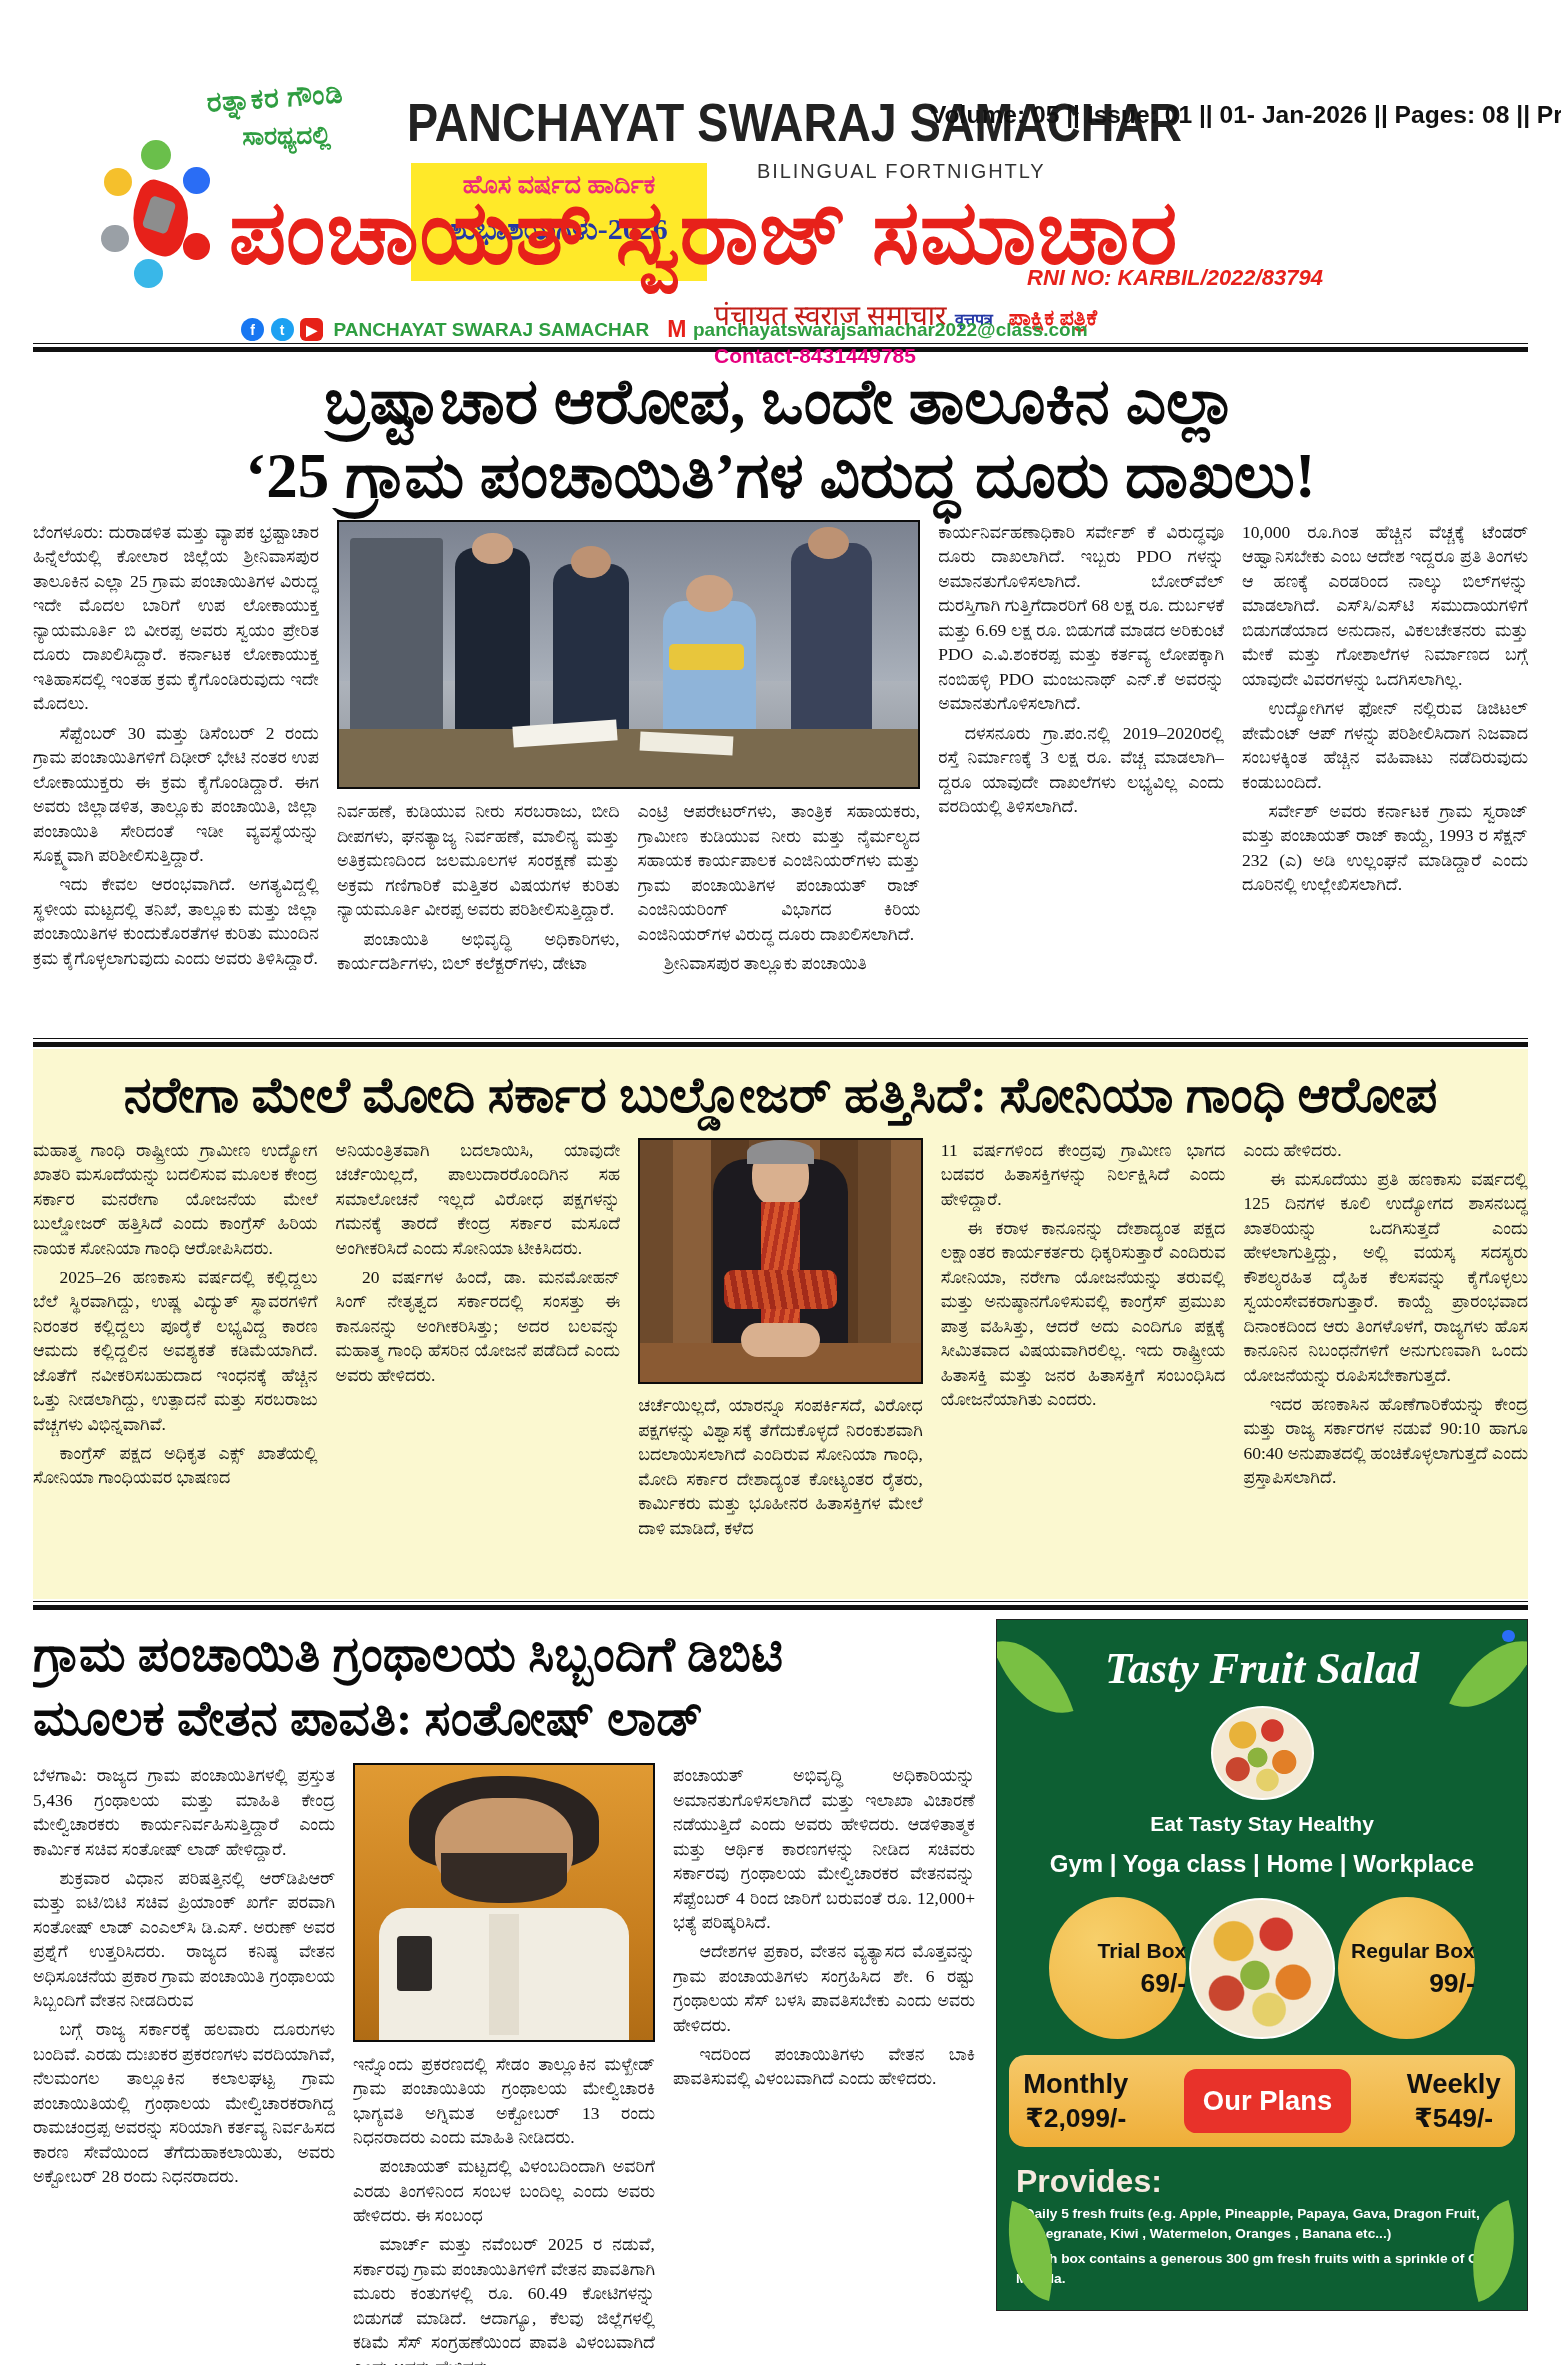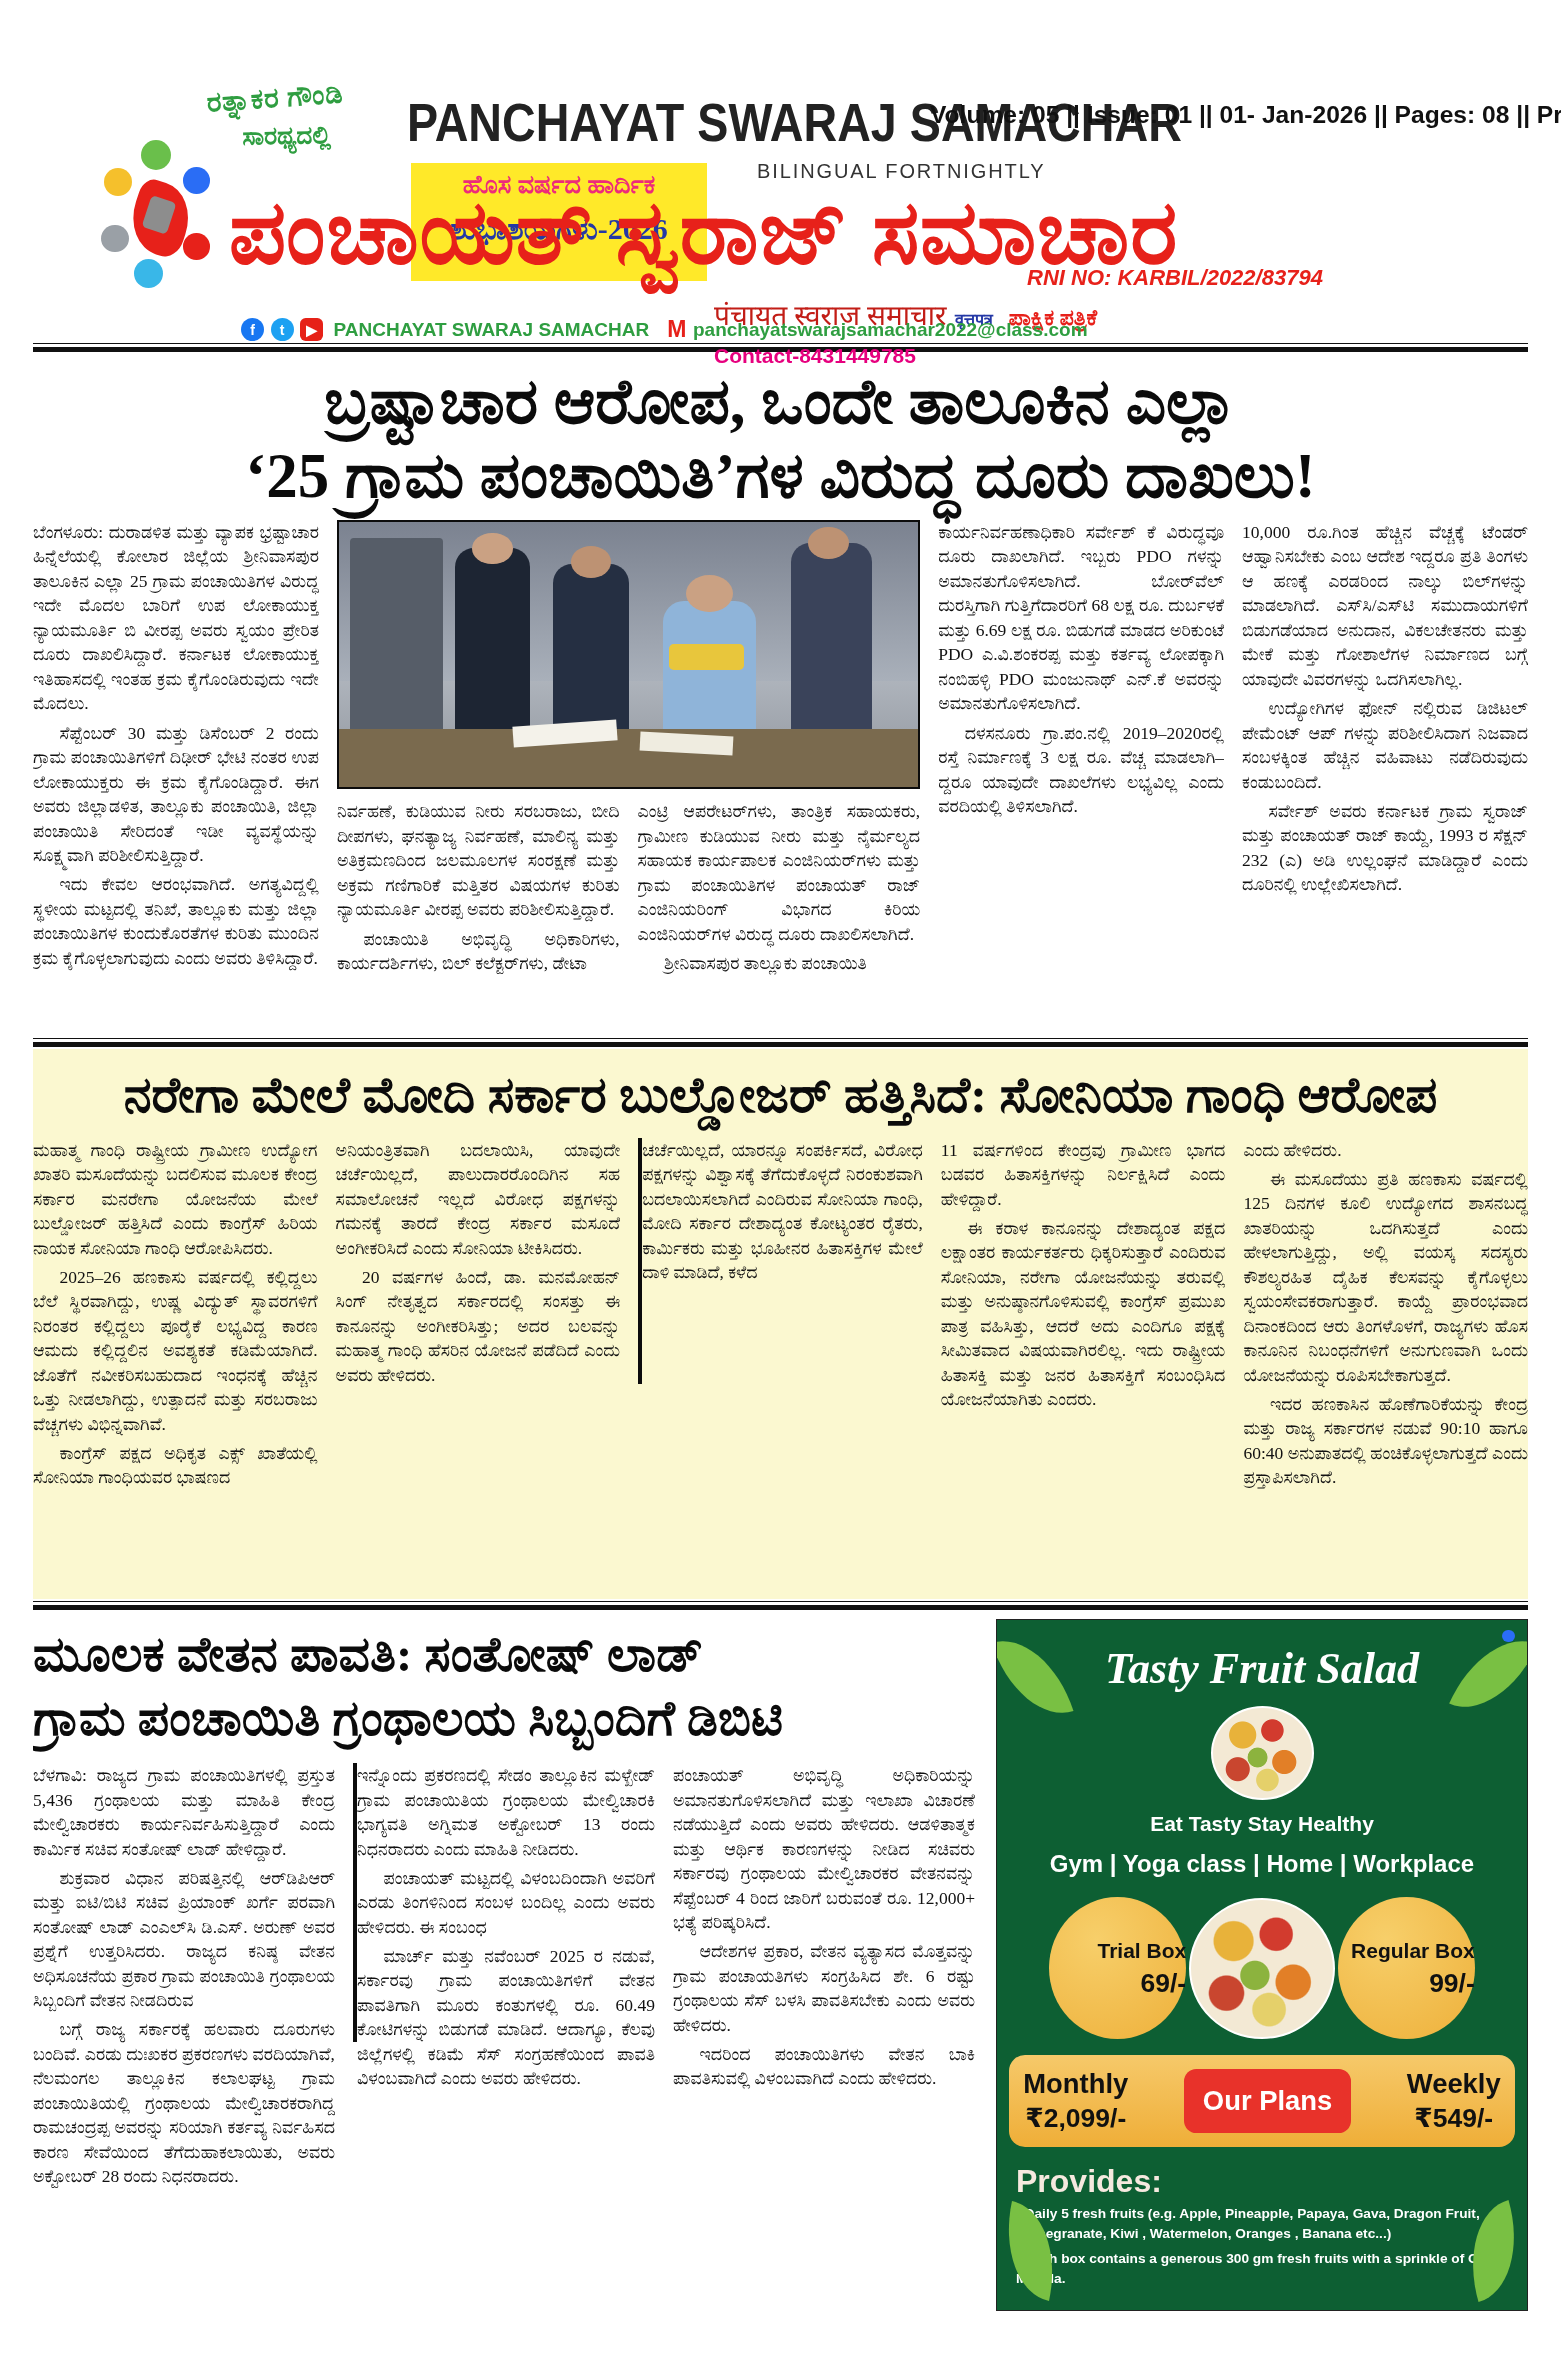--- a/index.html
+++ b/index.html
@@ -63,21 +63,21 @@
   .photo3{height:279px;margin-bottom:9.5px;background:linear-gradient(180deg,#e09a33 0%,#c87f1f 60%,#b06c15 100%);}
   
   .a2{background:#fbf8d0;padding:8.5px 0 12.3px 0;}
   .headline2{font-size:50px;font-weight:900;text-align:center;margin:8.5px 9.5px 12.3px 9.5px;color:#0b0b0b;}
   .a2cols{height:449px;}
   
   .bottom{display:flex;gap:21px;margin-top:8.5px;}
   .a3{flex:1;overflow:hidden;}
   .headline3{font-size:49px;font-weight:900;line-height:1.3;margin:4.7px 0 12.3px 0;color:#0b0b0b;}
   .a3cols{height:634px;}
-  .colwrap{flex:1;display:flex;flex-direction:row;overflow:hidden;}
+  .colwrap{flex:1;display:flex;flex-direction:column;overflow:hidden;}
   
   .ad{position:relative;width:532px;height:692px;background:#0d5f33;border:1.4px solid #222;
       box-sizing:border-box;color:#fff;font-family:"Liberation Sans","DejaVu Sans",sans-serif;
       text-align:center;overflow:hidden;flex:none;}
   .leaf{position:absolute;width:57px;height:90px;background:#79c043;border-radius:0 100% 0 100%;}
   .leaf.tl{left:6.6px;top:12.3px;transform:rotate(-18deg);}
   .leaf.tr{right:4.7px;top:9.5px;transform:rotate(24deg) scaleX(-1);}
   .leaf.bl{left:4.7px;bottom:14px;transform:rotate(12deg);}
   .leaf.br{right:4.7px;bottom:14px;transform:rotate(-16deg) scaleX(-1);}
   .bluedot{position:absolute;right:12.3px;top:10.4px;width:12.3px;height:12.3px;border-radius:50%;background:#2a6df5;}
@@ -243,22 +243,22 @@
           <p>ಇದರ ಹಣಕಾಸಿನ ಹೊಣೆಗಾರಿಕೆಯನ್ನು ಕೇಂದ್ರ ಮತ್ತು ರಾಜ್ಯ ಸರ್ಕಾರಗಳ ನಡುವೆ 90:10 ಹಾಗೂ 60:40 ಅನುಪಾತದಲ್ಲಿ ಹಂಚಿಕೊಳ್ಳಲಾಗುತ್ತದೆ ಎಂದು ಪ್ರಸ್ತಾಪಿಸಲಾಗಿದೆ.</p>
       </div>
     </div>
   </section>
 
   <div class="rule"></div>
 
   <section class="bottom">
     <div class="a3">
       <div class="headline3">
+        <div>ಗ್ರಾಮ ಪಂಚಾಯಿತಿ ಗ್ರಂಥಾಲಯ ಸಿಬ್ಬಂದಿಗೆ ಡಿಬಿಟಿ</div>
         <div>ಮೂಲಕ ವೇತನ ಪಾವತಿ: ಸಂತೋಷ್ ಲಾಡ್</div>
-        <div>ಗ್ರಾಮ ಪಂಚಾಯಿತಿ ಗ್ರಂಥಾಲಯ ಸಿಬ್ಬಂದಿಗೆ ಡಿಬಿಟಿ</div>
       </div>
       <div class="cols a3cols">
         <div class="col">
           <p class="lead">ಬೆಳಗಾವಿ: ರಾಜ್ಯದ ಗ್ರಾಮ ಪಂಚಾಯಿತಿಗಳಲ್ಲಿ ಪ್ರಸ್ತುತ 5,436 ಗ್ರಂಥಾಲಯ ಮತ್ತು ಮಾಹಿತಿ ಕೇಂದ್ರ ಮೇಲ್ವಿಚಾರಕರು ಕಾರ್ಯನಿರ್ವಹಿಸುತ್ತಿದ್ದಾರೆ ಎಂದು ಕಾರ್ಮಿಕ ಸಚಿವ ಸಂತೋಷ್ ಲಾಡ್ ಹೇಳಿದ್ದಾರೆ.</p>
             <p>ಶುಕ್ರವಾರ ವಿಧಾನ ಪರಿಷತ್ತಿನಲ್ಲಿ ಆರ್‌ಡಿಪಿಆರ್ ಮತ್ತು ಐಟಿ/ಬಿಟಿ ಸಚಿವ ಪ್ರಿಯಾಂಕ್ ಖರ್ಗೆ ಪರವಾಗಿ ಸಂತೋಷ್ ಲಾಡ್ ಎಂಎಲ್‌ಸಿ ಡಿ.ಎಸ್. ಅರುಣ್ ಅವರ ಪ್ರಶ್ನೆಗೆ ಉತ್ತರಿಸಿದರು. ರಾಜ್ಯದ ಕನಿಷ್ಠ ವೇತನ ಅಧಿಸೂಚನೆಯ ಪ್ರಕಾರ ಗ್ರಾಮ ಪಂಚಾಯಿತಿ ಗ್ರಂಥಾಲಯ ಸಿಬ್ಬಂದಿಗೆ ವೇತನ ನೀಡದಿರುವ</p>
             <p>ಬಗ್ಗೆ ರಾಜ್ಯ ಸರ್ಕಾರಕ್ಕೆ ಹಲವಾರು ದೂರುಗಳು ಬಂದಿವೆ. ಎರಡು ದುಃಖಕರ ಪ್ರಕರಣಗಳು ವರದಿಯಾಗಿವೆ, ನೆಲಮಂಗಲ ತಾಲ್ಲೂಕಿನ ಕಲಾಲಘಟ್ಟ ಗ್ರಾಮ ಪಂಚಾಯಿತಿಯಲ್ಲಿ ಗ್ರಂಥಾಲಯ ಮೇಲ್ವಿಚಾರಕರಾಗಿದ್ದ ರಾಮಚಂದ್ರಪ್ಪ ಅವರನ್ನು ಸರಿಯಾಗಿ ಕರ್ತವ್ಯ ನಿರ್ವಹಿಸದ ಕಾರಣ ಸೇವೆಯಿಂದ ತೆಗೆದುಹಾಕಲಾಯಿತು, ಅವರು ಅಕ್ಟೋಬರ್ 28 ರಂದು ನಿಧನರಾದರು.</p>
         </div>
         <div class="colwrap">
           <div class="photo photo3">
             <div class="ph" style="left:18%;top:4%;width:64%;height:34%;background:#2a2320;border-radius:48% 48% 30% 30%;"></div>

